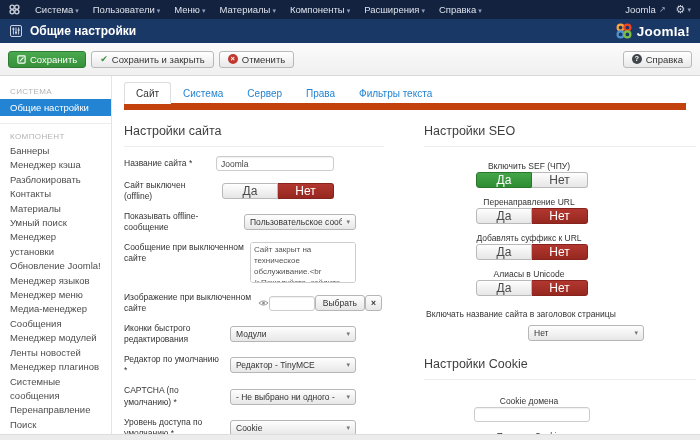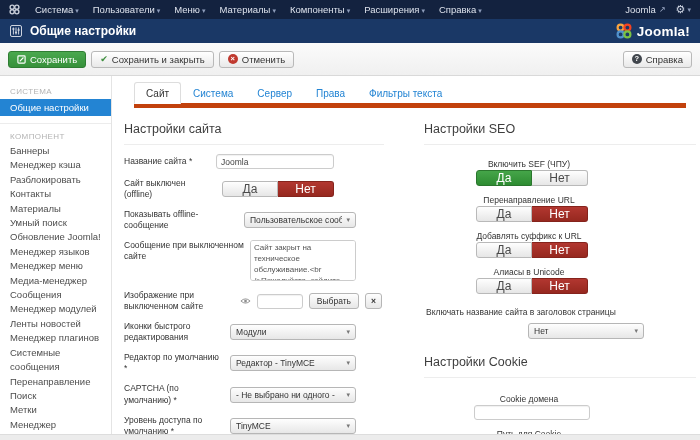--- a/index.html
+++ b/index.html
@@ -41,21 +41,21 @@
   
   .main { display:flex; height:375px; }
   .sidebar { width:112px; border-right:1px solid #e4e4e4; padding-top:9px; flex-shrink:0; }
   .side-header { font-size:8px; color:#b3b3b3; letter-spacing:.4px; padding:2px 10px 3px; }
   .side-item { font-size:9.5px; color:#4d4d4d; padding:3px 10px; line-height:11px; cursor:pointer; }
   .side-item.active { background:#2384d3; color:#fff; }
   .side-sep { border-top:1px solid #ececec; margin:7px 0 6px; }
   .side-list .side-item { padding:0 10px; line-height:14.4px; }
 
   .content { flex:1; padding:6px 14px 0 12px; overflow:hidden; }
-  .tabs { display:flex; border-bottom:5px solid #c2410c;margin-left:10px; }
+  .tabs { display:flex; border-bottom:7px solid #c2410c; }
   .tab { font-size:10px; color:#2384d3; padding:5px 11px 4px; cursor:pointer;
     border:1px solid transparent; margin-bottom:-1px; }
   .tab.active { color:#333; background:#fff; border-color:#ddd #ddd #fff; border-radius:3px 3px 0 0; }
 
   .columns { display:flex; gap:40px; padding-top:14px; }
   .col-left { width:260px; flex-shrink:0; }
   .col-right { width:272px; flex-shrink:0; }
   .section-h { font-size:12.5px; font-weight:400; color:#3e3e3e; padding-bottom:8px;
     border-bottom:1px solid #ededed; }
   .section-h.later { margin-top:16px; }
@@ -83,21 +83,21 @@
 
   textarea.msg { width:106px; height:41px; border:1px solid #ccc; border-radius:3px; resize:none;
     font-size:8px; color:#555; padding:2px 3px; line-height:1.35; flex-shrink:0;
     font-family:"Liberation Sans", sans-serif; }
 
   
   .pr50 { padding-right:50px;gap:16px; } .pr28 { padding-right:28px; } .pr2 { padding-right:2px; }
   .col-right .row { padding-right:56px;flex-direction:column; }
   .w118 { width:118px; flex-shrink:0; } .w112 { width:112px; } .w126 { width:126px; } .w116 { width:116px; }
 
-  .media-ctrl { display:flex; align-items:center; gap:6px; }
+  .media-ctrl { display:flex; align-items:center; gap:0; }
   .media-ctrl .input { width:46px; }
   .mini-btn { height:16px; display:inline-flex; align-items:center; padding:0 7px; font-size:8.5px;
     color:#333; border:1px solid #b6b6b6; border-radius:3px; background:linear-gradient(#fefefe,#e7e7e7);
     cursor:pointer; }
   .mini-btn.x { font-weight:bold; padding:0 5px; }
 
   .seo-wide .lbl { flex:none; width:100%; }
   .seo-wide { flex-wrap:wrap; }
   .seo-wide .select { margin-left:104px; margin-top:5px; }
 
@@ -190,20 +190,21 @@
       <div class="side-item active">Общие настройки</div>
       <div class="side-sep"></div>
       <div class="side-header">КОМПОНЕНТ</div>
       <div class="side-list">
         <div class="side-item">Баннеры</div>
         <div class="side-item">Менеджер кэша</div>
         <div class="side-item">Разблокировать</div>
         <div class="side-item">Контакты</div>
         <div class="side-item">Материалы</div>
         <div class="side-item">Умный поиск</div>
+        <div class="side-item">Менеджер установки</div>
         <div class="side-item">Обновление Joomla!</div>
         <div class="side-item">Менеджер языков</div>
         <div class="side-item">Менеджер меню</div>
         <div class="side-item">Медиа-менеджер</div>
         <div class="side-item">Сообщения</div>
         <div class="side-item">Менеджер модулей</div>
         <div class="side-item">Ленты новостей</div>
         <div class="side-item">Менеджер плагинов</div>
         <div class="side-item">Системные сообщения</div>
         <div class="side-item">Перенаправление</div>
@@ -289,21 +290,21 @@
             <span class="lbl">CAPTCHA (по умолчанию) *</span>
             <span class="select w126">
               <span class="txt">- Не выбрано ни одного -</span>
               <span class="caret">▾</span>
             </span>
           </div>
 
           <div class="row pr28">
             <span class="lbl">Уровень доступа по умолчанию *</span>
             <span class="select w126">
-              <span class="txt">TinyMCE</span>
+              <span class="txt">Cookie</span>
               <span class="caret">▾</span>
             </span>
           </div>
 
           <div class="row pr28">
             <span class="lbl">Длина списка по умолчанию</span>
             <span class="select w126">
               <span class="txt">20</span>
               <span class="caret">▾</span>
             </span>

